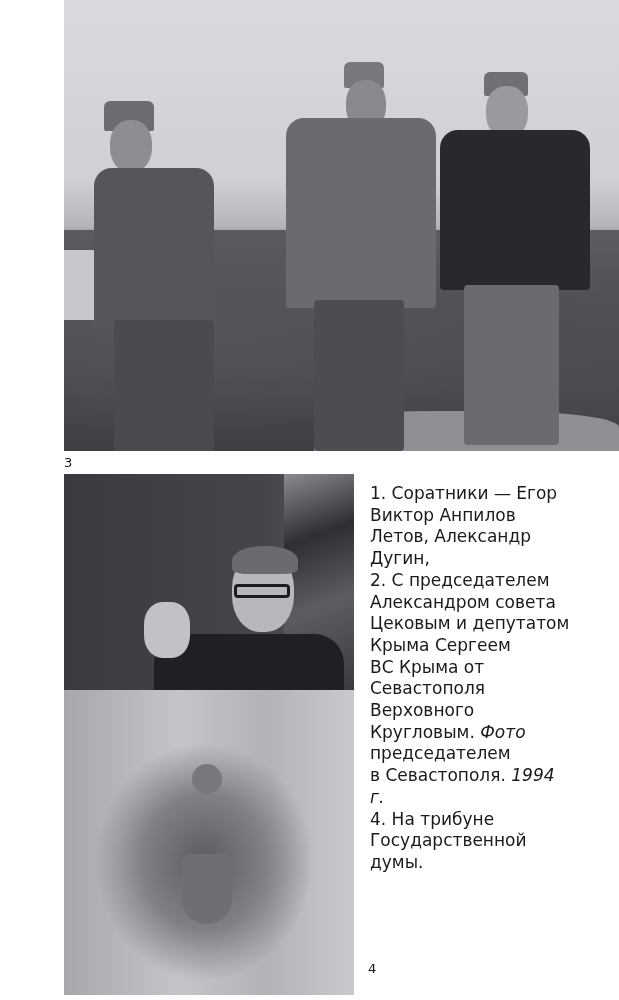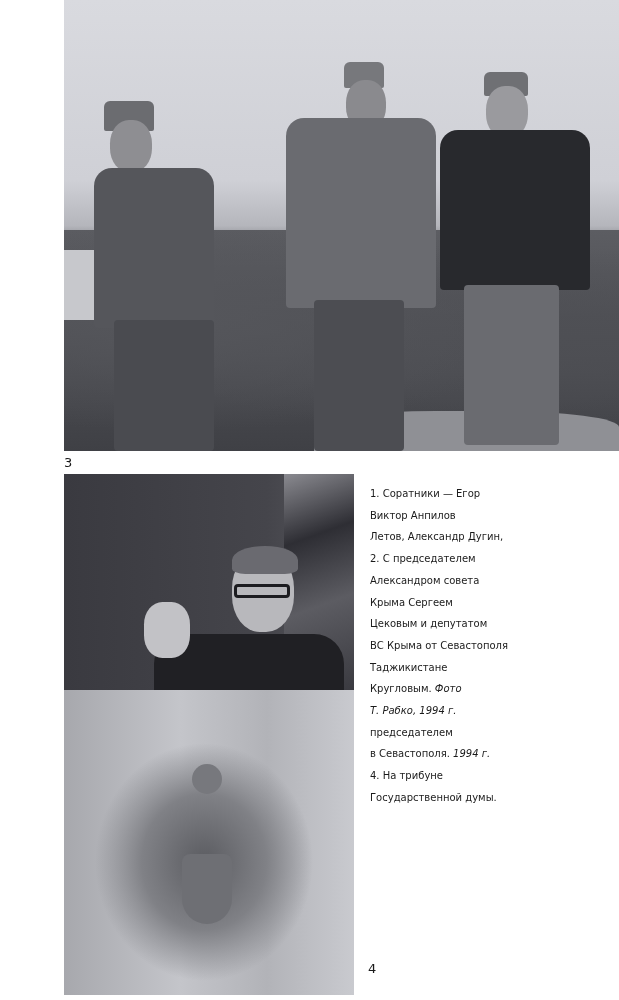--- a/index.html
+++ b/index.html
@@ -31,21 +31,21 @@
   #photo-bottom .speaker-head { position:absolute; left:168px; top:78px; width:62px; height:80px; background:#b8b8bc; border-radius:45%; }
   #photo-bottom .hair { position:absolute; left:168px; top:72px; width:66px; height:28px; background:#6a6a70; border-radius:50% 50% 20% 20%; }
   #photo-bottom .glasses { position:absolute; left:170px; top:110px; width:56px; height:14px; border:3px solid #1c1c20; border-radius:4px; box-sizing:border-box; }
   #photo-bottom .body { position:absolute; left:90px; top:160px; width:190px; height:60px; background:#202024; border-radius:30px 30px 0 0; }
   #photo-bottom .hand { position:absolute; left:80px; top:128px; width:46px; height:56px; background:#c2c2c6; border-radius:40%; }
   #photo-bottom .emblem { position:absolute; left:30px; top:268px; width:220px; height:240px;
      background: radial-gradient(ellipse at 50% 50%, #5b5c61 0%, #808186 40%, transparent 70%); }
   #photo-bottom .shield { position:absolute; left:118px; top:380px; width:50px; height:70px; background:#6e6f74; border-radius:8px 8px 25px 25px; }
   #photo-bottom .crown { position:absolute; left:128px; top:290px; width:30px; height:30px; background:#77787d; border-radius:50%; }
 
-  #caption { position:absolute; left:370px; top:483px; width:200px; font-size:10px; line-height:21.7px; }
+  #caption { position:absolute; left:370px; top:483px; width:200px; font-size:17px; line-height:21.7px; }
   #caption p { margin:0; }
   #caption em { }
   #label-4 { position:absolute; left:368px; top:961px; font-size:13px; }
 </style>
 </head>
 <body>
 
 <div id="photo-top" class="photo">
   <div class="trees"></div>
   <div class="building"></div>
@@ -88,25 +88,24 @@
   <div class="crown"></div>
   <div class="shield"></div>
 </div>
 
 <div id="caption">
   <p>1. Соратники — Егор</p>
   <p>Виктор Анпилов</p>
   <p>Летов, Александр Дугин,</p>
   <p>2. С председателем</p>
   <p>Александром совета</p>
+  <p>Цековым и депутатом</p>
   <p>Крыма Сергеем</p>
-  <p>Цековым и депутатом</p>
   <p>ВС Крыма от Севастополя</p>
-  <p>Таджикистане</p>
+  <p>Верховного</p>
   <p><span>Кругловым.</span> <em>Фото</em></p>
-  <p><em>Т. Рабко, 1994 г.</em></p>
   <p>председателем</p>
   <p><span>в Севастополя.</span> <em>1994 г.</em></p>
   <p>4. На трибуне</p>
   <p>Государственной думы.</p>
 </div>
 
 <div id="label-4">4</div>
 
 </body></html>

